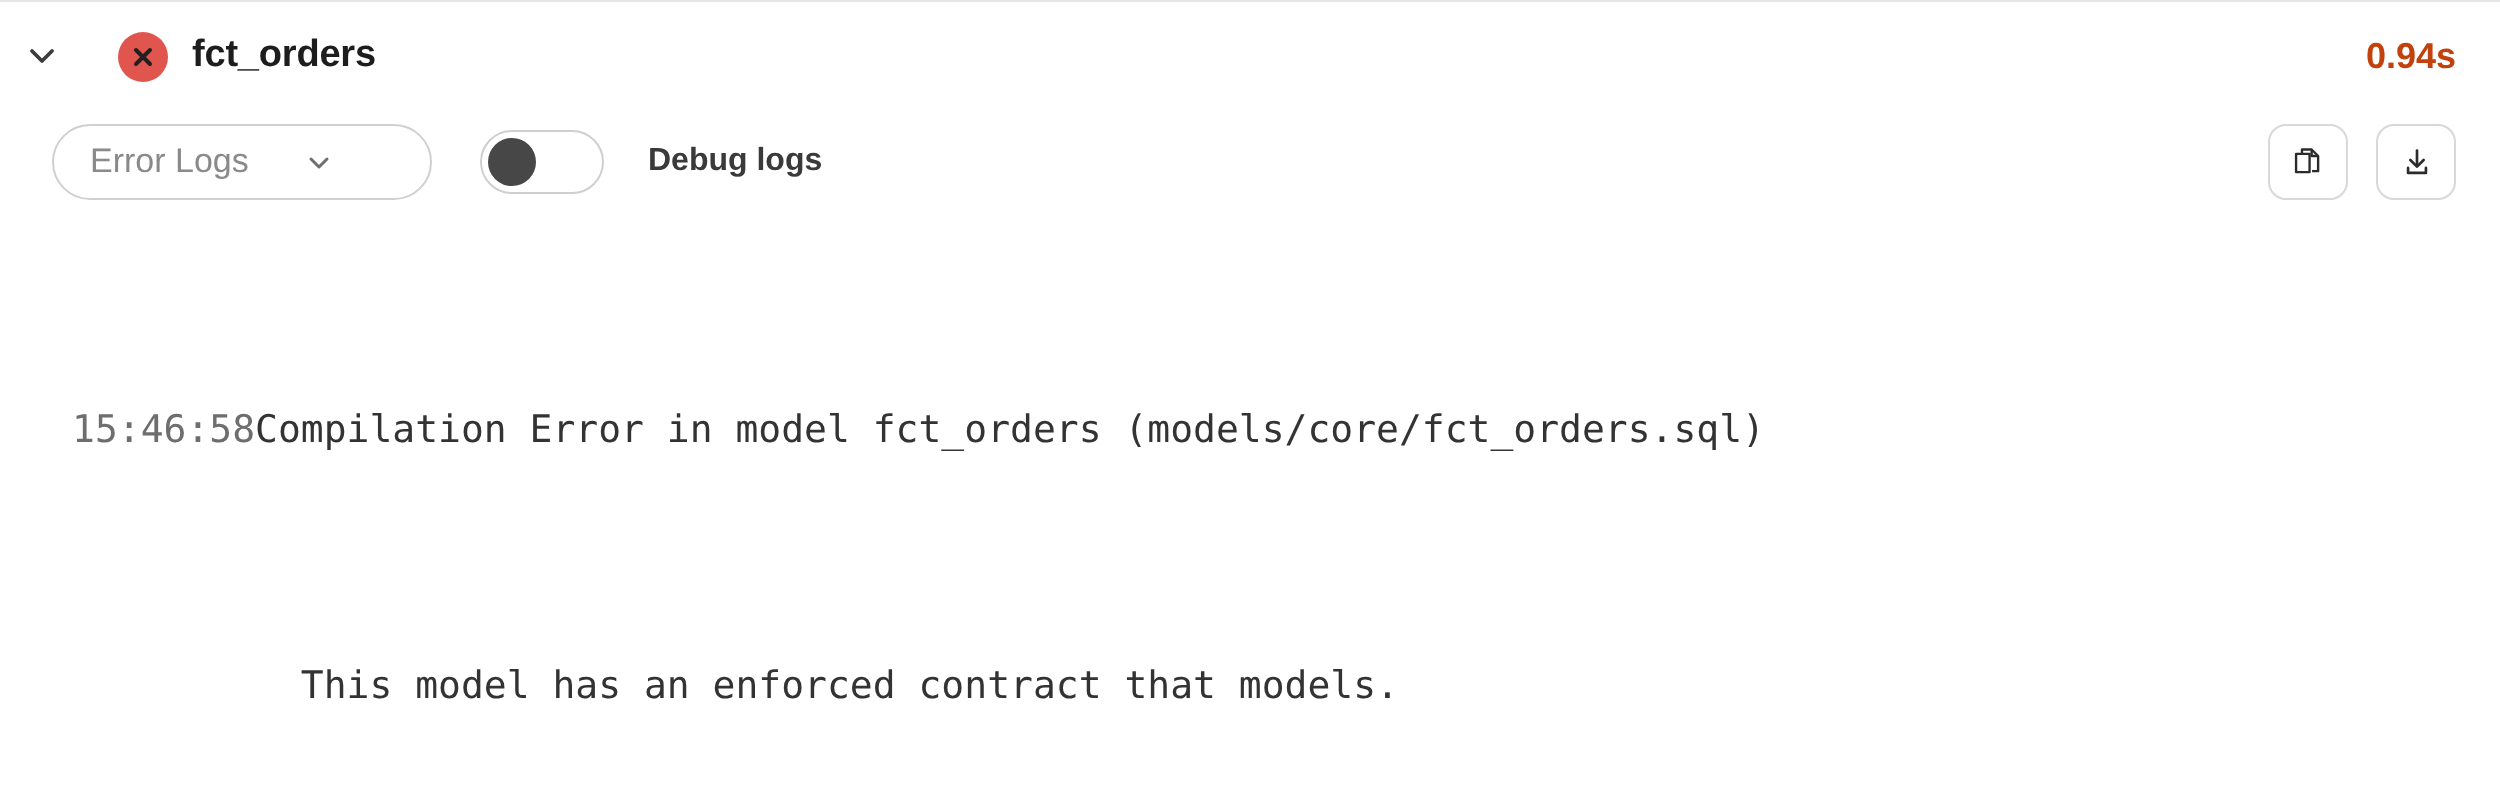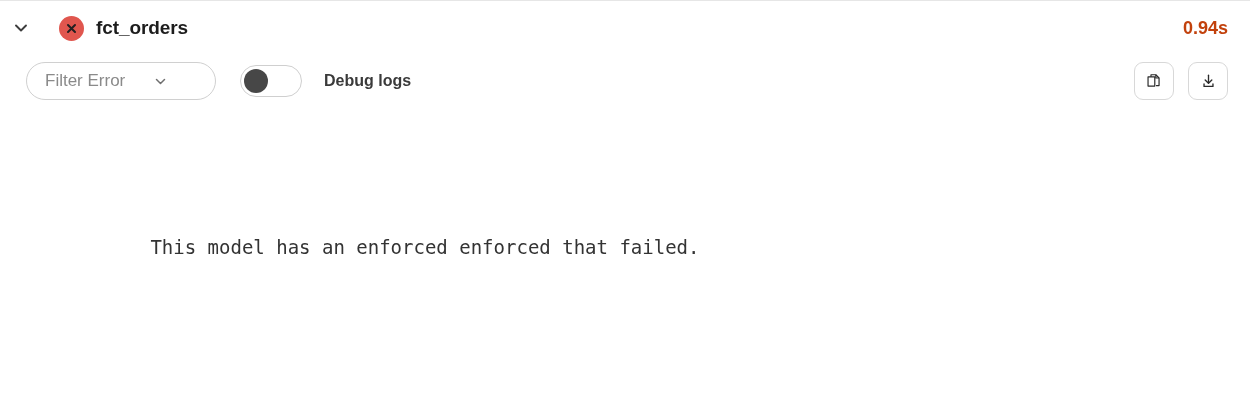--- a/index.html
+++ b/index.html
@@ -225,21 +225,21 @@
     <span class="model-name">fct_orders</span>
 
     <span class="hdr-spacer"></span>
 
     <span class="elapsed">0.94s</span>
   </div>
 
   <div class="toolbar">
 
     <div class="filter-select">
-      <span class="lbl">Filter Error</span>
+      <span class="lbl">Error Logs</span>
       <span class="caret">
         <svg width="15" height="15" viewBox="0 0 15 15" fill="none">
           <path d="M3.5 5.5 L7.5 9.5 L11.5 5.5" stroke="#6f6f6f" stroke-width="1.5" stroke-linecap="round" stroke-linejoin="round"></path>
         </svg>
       </span>
     </div>
 
     <div class="toggle">
       <span class="knob"></span>
     </div>
@@ -267,22 +267,23 @@
         </svg>
       </span>
     </button>
   </div>
 
   <div class="log-body">
 
     <div class="clipped-line">    —                    —          .</div>
 
     <div class="log-stream">
-
-      <span class="log-line"><span class="ts">        </span><span class="msg">  This model has an enforced enforced that failed.</span></span>
+      <span class="log-line"><span class="ts">15:46:58</span><span class="msg">Compilation Error in model fct_orders (models/core/fct_orders.sql)</span></span>
+
+      <span class="log-line"><span class="ts">        </span><span class="msg">  This model has an enforced contract that models.</span></span>
 
       
 
       
 
       
 
       
 
       

